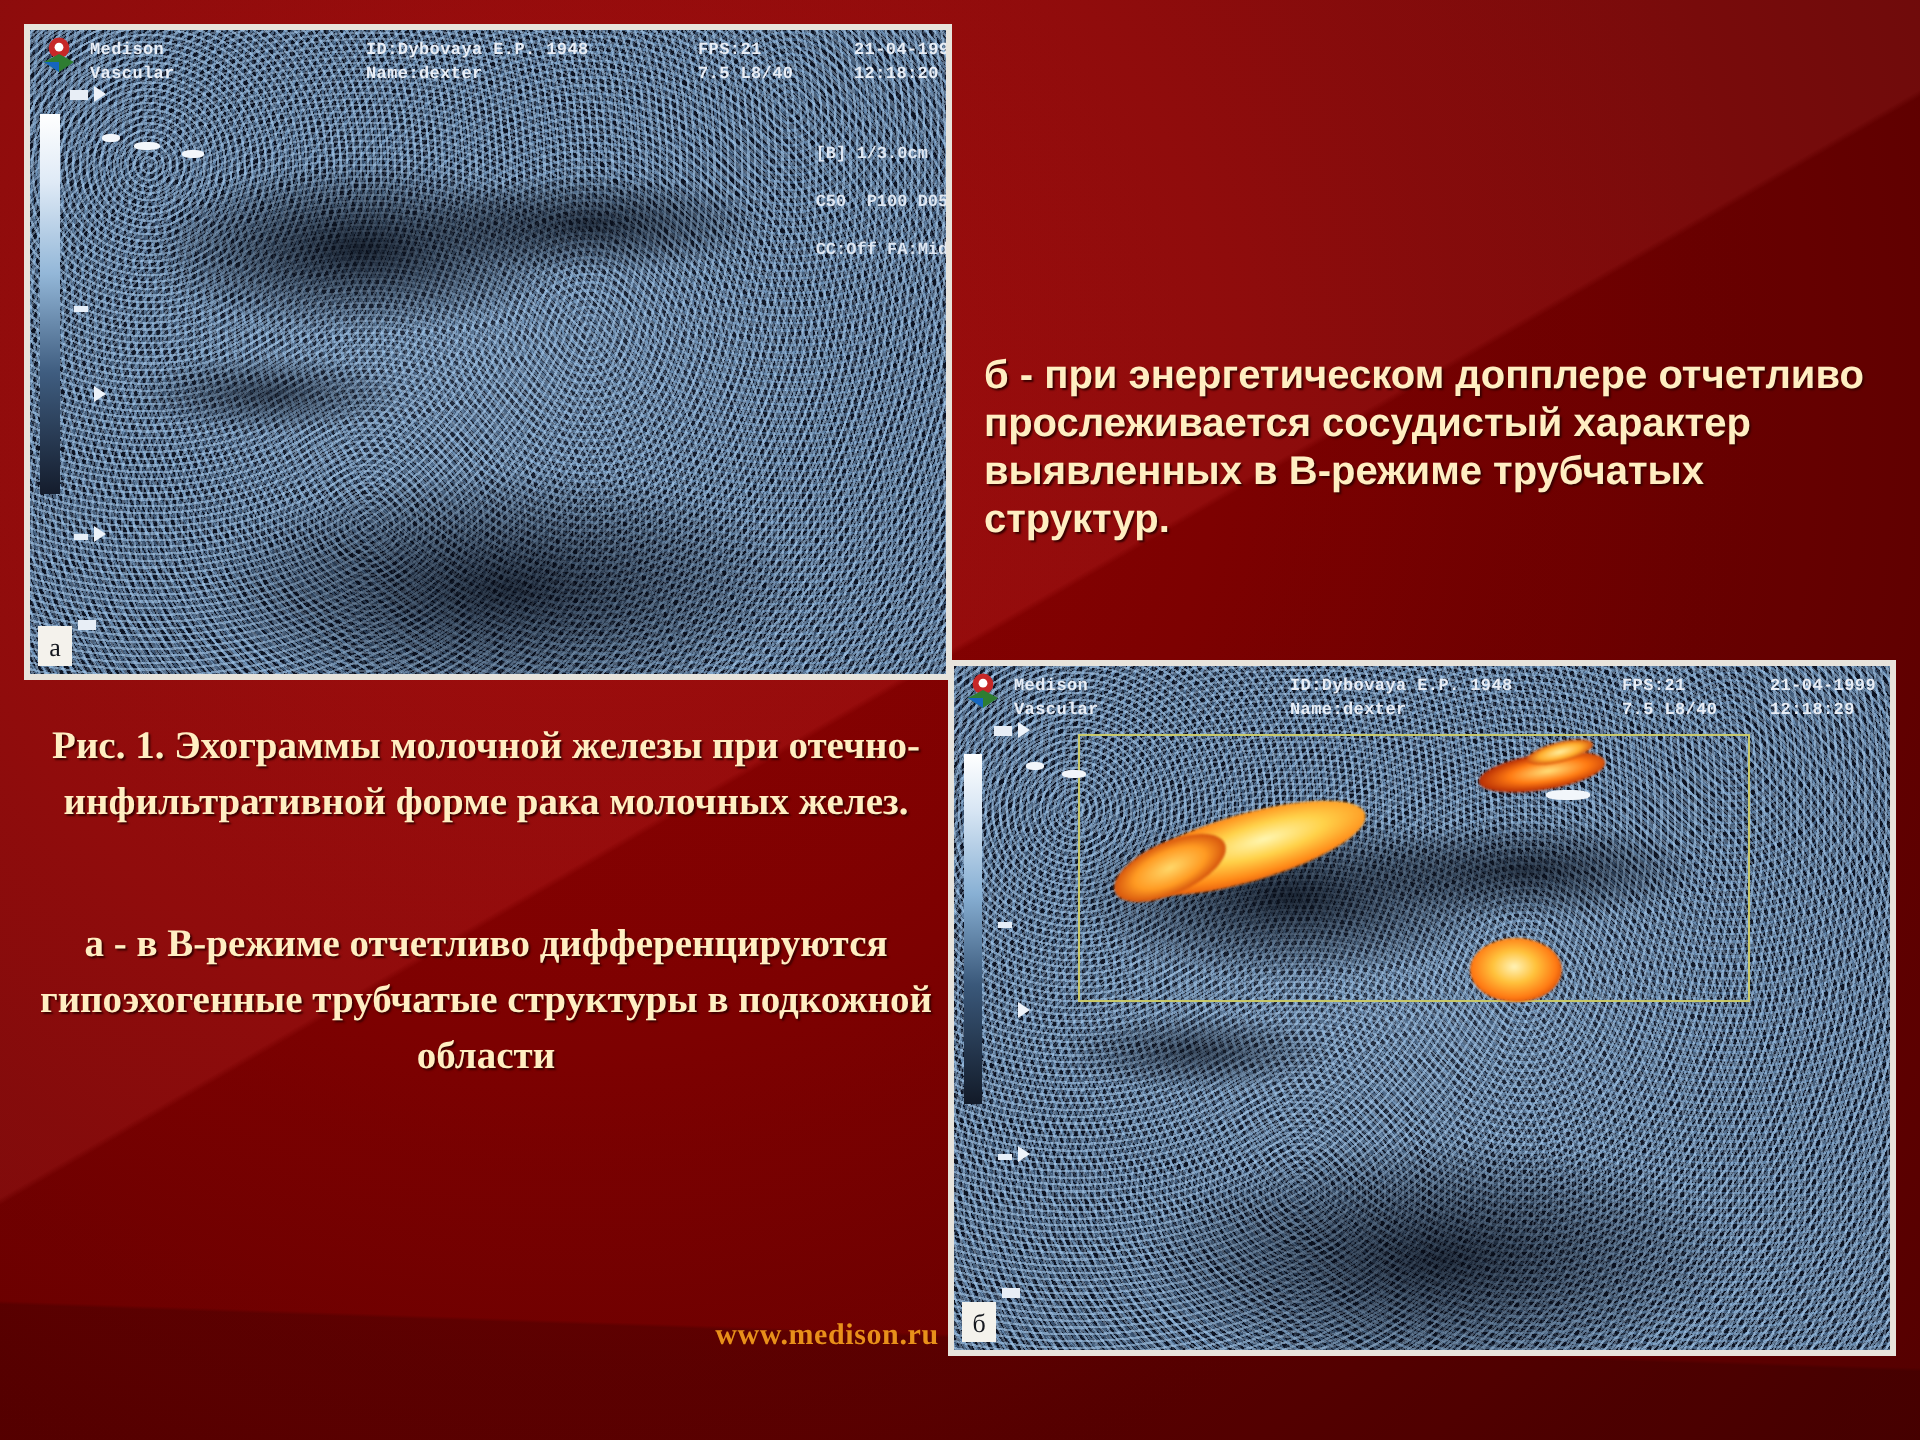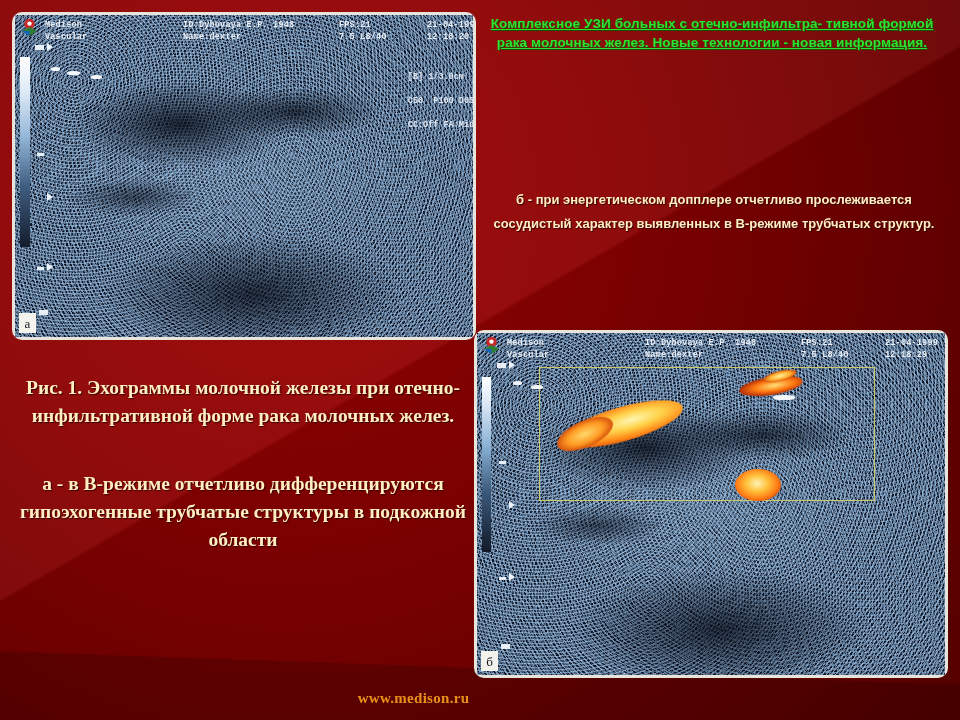--- a/index.html
+++ b/index.html
@@ -26,43 +26,43 @@
   #title{
     position:absolute;left:488px;top:14px;width:448px;
     text-align:center;color:#2fe22f;
     font-size:13.5px;font-weight:bold;line-height:19px;
     text-decoration:underline;
     text-shadow:1px 1px 0 #1a4d00;
     letter-spacing:0.1px;
   }
   
   #right-caption{
-    position:absolute;left:492px;top:188px;width:444px;
-    text-align:center;color:#ffeec2;
-    font-size:13px;font-weight:bold;line-height:24px;
+    position:absolute;left:492px;top:176px;width:444px;
+    color:#ffeec2;
+    font-size:20px;font-weight:bold;line-height:24px;
     text-shadow:1px 1px 1px #3a0000;
   }
   
   .left-cap{
     position:absolute;left:14px;width:458px;
     text-align:center;color:#ffeec2;
     font-family:"Liberation Serif", serif;
     font-weight:bold;font-size:19.5px;line-height:28px;
     text-shadow:1px 1px 1px #3a0000;
   }
-  #left-cap-1{top:374px;}
-  #left-cap-2{top:470px;}
+  #left-cap-1{top:360px;}
+  #left-cap-2{top:459px;}
   
   #footer{
-    position:absolute;left:0;top:690px;width:827px;text-align:center;
+    position:absolute;left:0;top:660px;width:827px;text-align:center;
     color:#e8901a;font-family:"Liberation Serif", serif;
     font-weight:bold;font-size:15px;letter-spacing:0.3px;
   }
   
-  .us-frame{position:absolute;background:#e8e4dc;padding:3px;box-sizing:border-box;border-radius:10px;}
+  .us-frame{position:absolute;background:#e8e4dc;padding:3px;box-sizing:border-box;}
   .us-screen{
     position:relative;width:100%;height:100%;overflow:hidden;
     background:#0b1222;
   }
   #us-a{left:12px;top:12px;width:464px;height:328px;}
   #us-b{left:474px;top:330px;width:474px;height:348px;}
 
   
   .speckle{
     position:absolute;left:0;top:0;right:0;bottom:0;
@@ -88,21 +88,21 @@
   
   .us-head{
     position:absolute;left:0;top:0;width:100%;height:30px;
     color:#e9eef6;font-family:"Liberation Mono", monospace;
     font-size:8.5px;font-weight:bold;line-height:12px;
     letter-spacing:0.2px;
   }
   .us-head .col{position:absolute;white-space:pre;}
   .hc-brand{left:30px;top:4px;}
   .hc-id{left:168px;top:4px;}
-  .hc-fps{left:324px;top:4px;}
+  .hc-fps{left:334px;top:4px;}
   .hc-date{left:412px;top:4px;}
   .us-params{
     position:absolute;color:#dfe7f2;font-family:"Liberation Mono", monospace;
     font-size:8.5px;font-weight:bold;line-height:12px;white-space:pre;
   }
   #params-a{left:352px;top:44px;}
   #params-b{left:344px;top:34px;}
   
   .us-logo{
     position:absolute;left:6px;top:3px;width:17px;height:21px;
@@ -162,21 +162,20 @@
     position:absolute;background:#f2f6fb;border-radius:40%;
   }
 </style>
 </head>
 <body>
 
 <div id="slide">
 
   <div class="sheen"></div>
 
-  <div id="title">Комплексное УЗИ больных с отечно-инфильтра- тивной формой рака молочных желез. Новые технологии - новая информация.</div>
 
   <div id="right-caption">б - при энергетическом допплере отчетливо прослеживается сосудистый характер выявленных в В-режиме трубчатых структур.</div>
 
   <div id="left-cap-1" class="left-cap">Рис. 1. Эхограммы молочной железы при отечно-инфильтративной форме рака молочных желез.</div>
   <div id="left-cap-2" class="left-cap">а - в В-режиме отчетливо дифференцируются гипоэхогенные трубчатые структуры в подкожной области</div>
 
   <div id="us-a" class="us-frame">
     <div class="us-screen">
       <div class="speckle"></div>
       <div class="tissue-a"></div>

